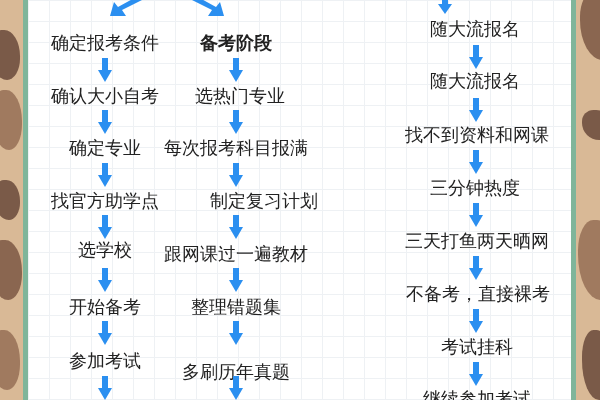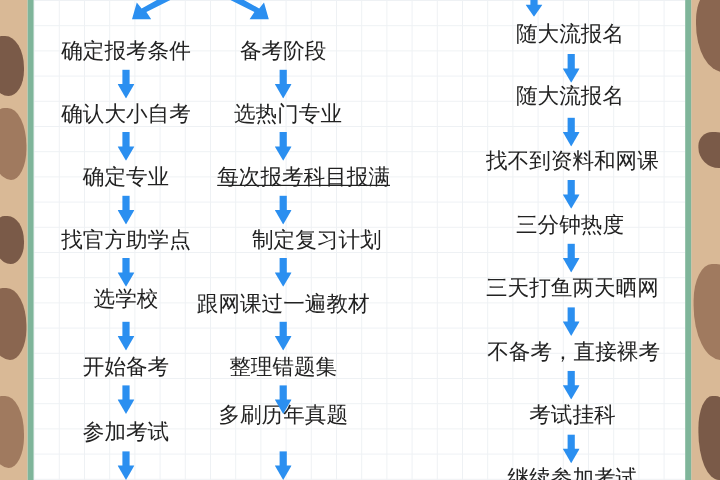--- a/index.html
+++ b/index.html
@@ -108,27 +108,27 @@
       <polygon points="0,12 14,12 7,24" fill="#2b8ff0"></polygon>
     </svg>
   </div>
 <div class="arrow" style="left:105px;top:376px;">
     <svg width="14" height="24" viewBox="0 0 14 24">
       <rect x="4" y="0" width="6" height="13" fill="#2b8ff0"></rect>
       <polygon points="0,12 14,12 7,24" fill="#2b8ff0"></polygon>
     </svg>
   </div>
 
-<div class="node" style="left:236px;top:32px;">备考阶段</div>
+<div class="node" style="left:236px;top:32px;font-weight:bold;">备考阶段</div>
 <div class="node" style="left:240px;top:85px;text-align:right;">选热门专业</div>
-<div class="node" style="left:253px;top:137px;text-decoration:underline;">每次报考科目报满</div>
+<div class="node" style="left:236px;top:137px;">每次报考科目报满</div>
 <div class="node" style="left:236px;top:190px;margin-left:28px;">制定复习计划</div>
 <div class="node" style="left:236px;top:243px;">跟网课过一遍教材</div>
 <div class="node" style="left:236px;top:296px;">整理错题集</div>
-<div class="node" style="left:236px;top:336px;">多刷历年真题</div>
+<div class="node" style="left:236px;top:361px;">多刷历年真题</div>
 
 <div class="arrow" style="left:236px;top:58px;">
     <svg width="14" height="24" viewBox="0 0 14 24">
       <rect x="4" y="0" width="6" height="13" fill="#2b8ff0"></rect>
       <polygon points="0,12 14,12 7,24" fill="#2b8ff0"></polygon>
     </svg>
   </div>
 <div class="arrow" style="left:236px;top:110px;">
     <svg width="14" height="24" viewBox="0 0 14 24">
       <rect x="4" y="0" width="6" height="13" fill="#2b8ff0"></rect>

